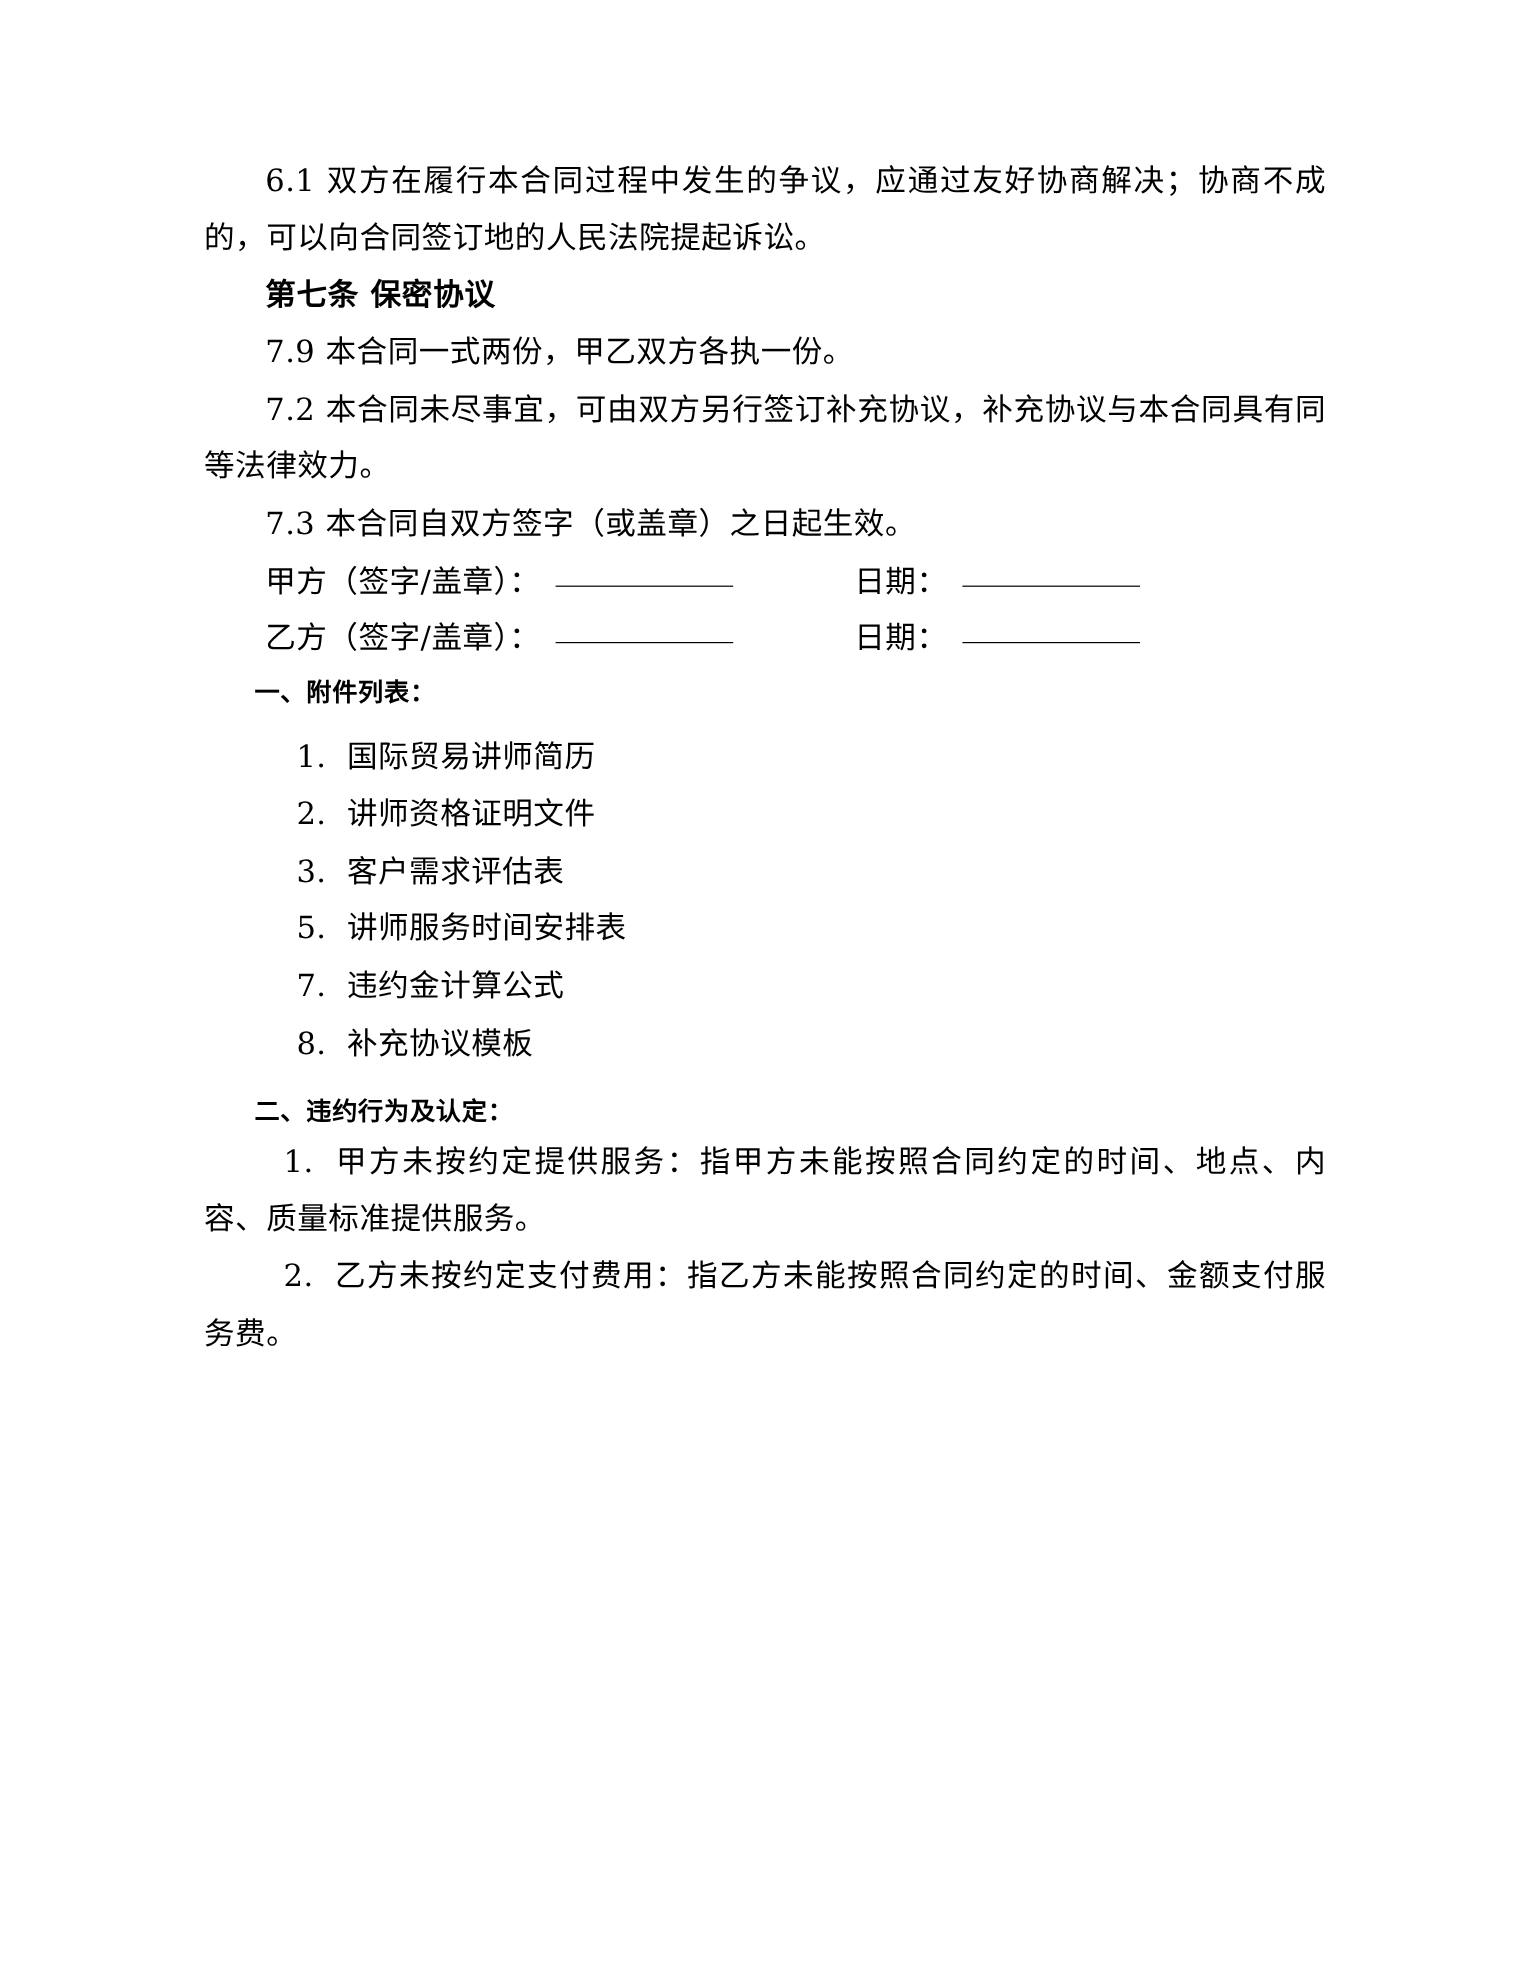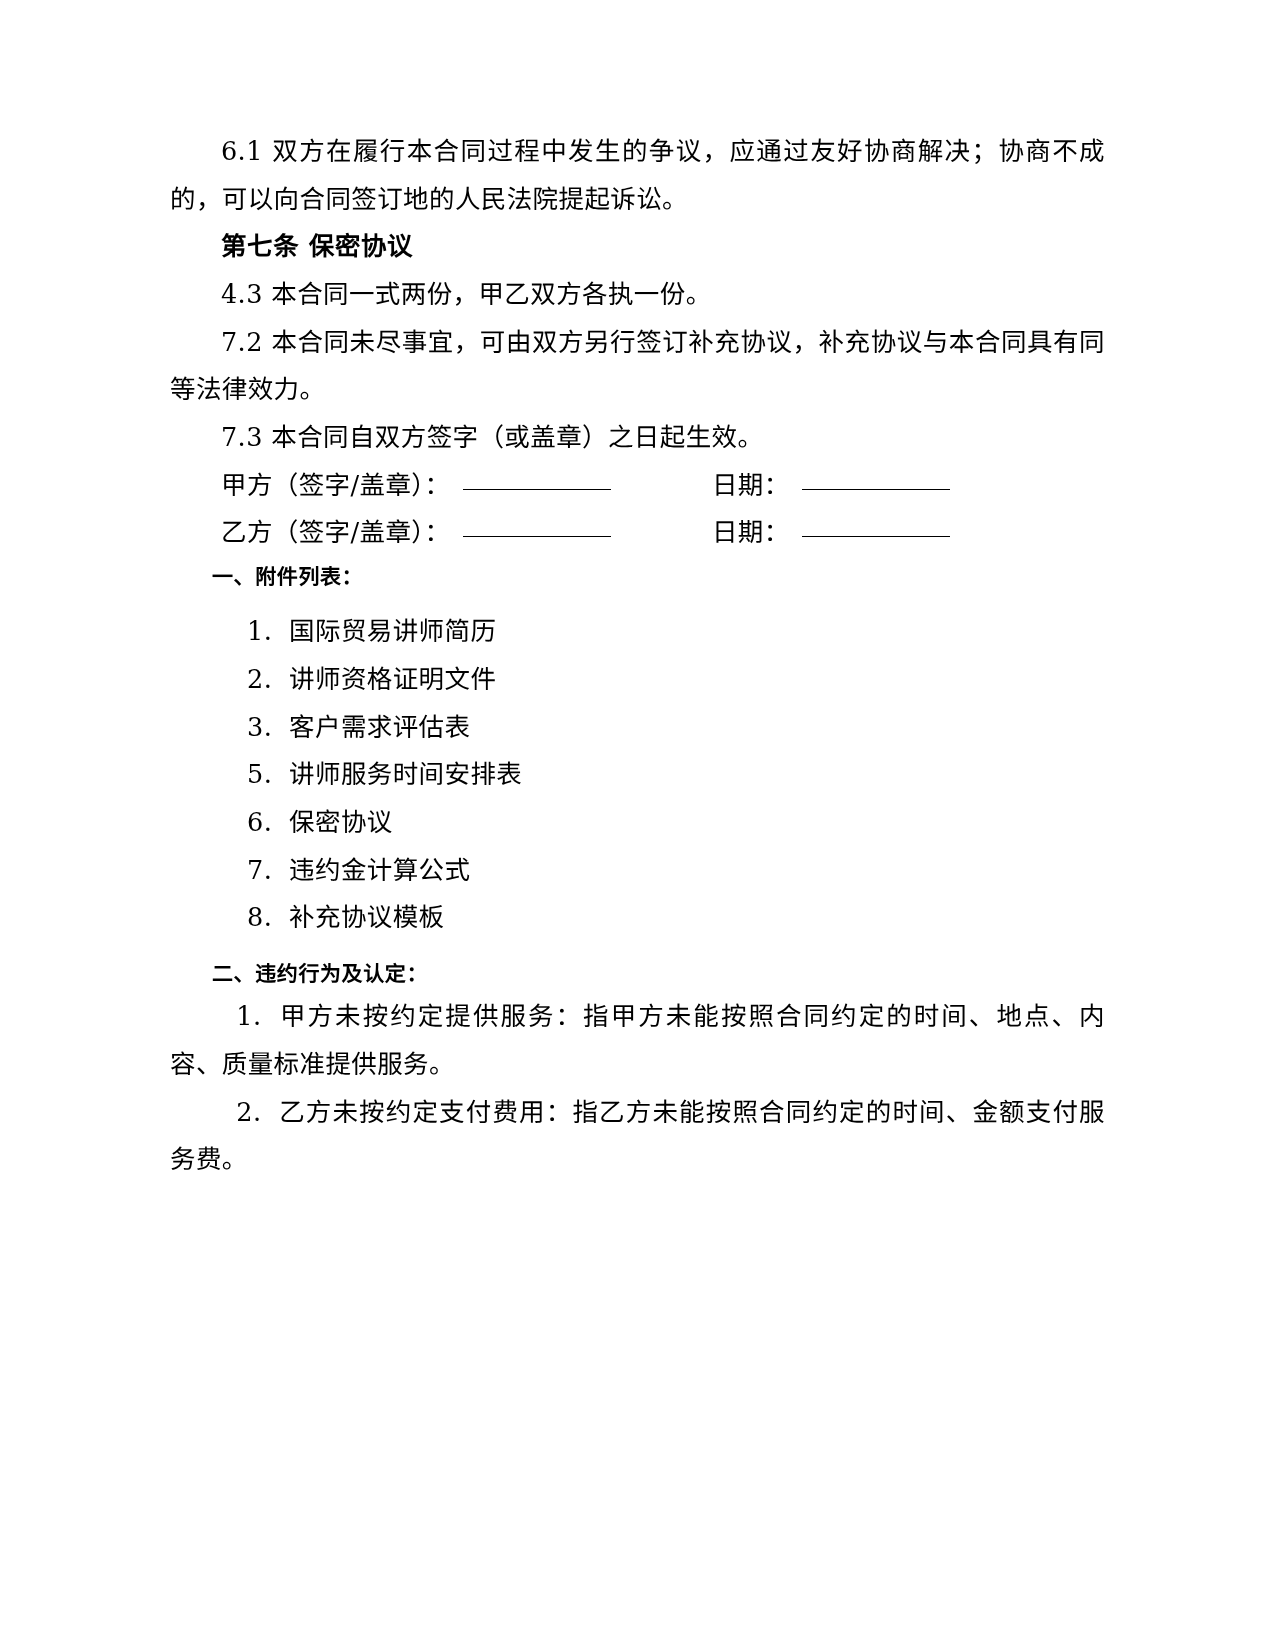--- a/index.html
+++ b/index.html
@@ -100,21 +100,21 @@
 </head>
 <body>
 
 <div class="page">
   <div class="doc-body">
 
     <p>6.1  双方在履行本合同过程中发生的争议，应通过友好协商解决；协商不成的，可以向合同签订地的人民法院提起诉讼。</p>
 
     <h2 class="section-heading">第七条  保密协议</h2>
 
-    <p>4.3  本合同一式两份，甲乙双方各执一份。</p>
+    <p>7.9  本合同一式两份，甲乙双方各执一份。</p>
 
     <p>7.2  本合同未尽事宜，可由双方另行签订补充协议，补充协议与本合同具有同等法律效力。</p>
 
     <p>7.3  本合同自双方签字（或盖章）之日起生效。</p>
 
     <div class="sign-row">
       <span>甲方（签字/盖章）：</span>
       <span class="sign-line"></span>
       <span class="sign-gap"></span>
       <span>日期：</span>
@@ -129,21 +129,20 @@
       <span class="sign-line"></span>
     </div>
 
     <h3 class="list-heading">一、附件列表：</h3>
 
     <ol class="attach-list">
       <li><span class="num">1.</span><span>国际贸易讲师简历</span></li>
       <li><span class="num">2.</span><span>讲师资格证明文件</span></li>
       <li><span class="num">3.</span><span>客户需求评估表</span></li>
       <li><span class="num">5.</span><span>讲师服务时间安排表</span></li>
-      <li><span class="num">6.</span><span>保密协议</span></li>
       <li><span class="num">7.</span><span>违约金计算公式</span></li>
       <li><span class="num">8.</span><span>补充协议模板</span></li>
     </ol>
 
     <h3 class="list-heading">二、违约行为及认定：</h3>
 
     <ol class="breach-list">
       <li><span class="num">1.</span><span>甲方未按约定提供服务：指甲方未能按照合同约定的时间、地点、内容、质量标准提供服务。</span></li>
       <li><span class="num">2.</span><span>乙方未按约定支付费用：指乙方未能按照合同约定的时间、金额支付服务费。</span></li>
     </ol>

